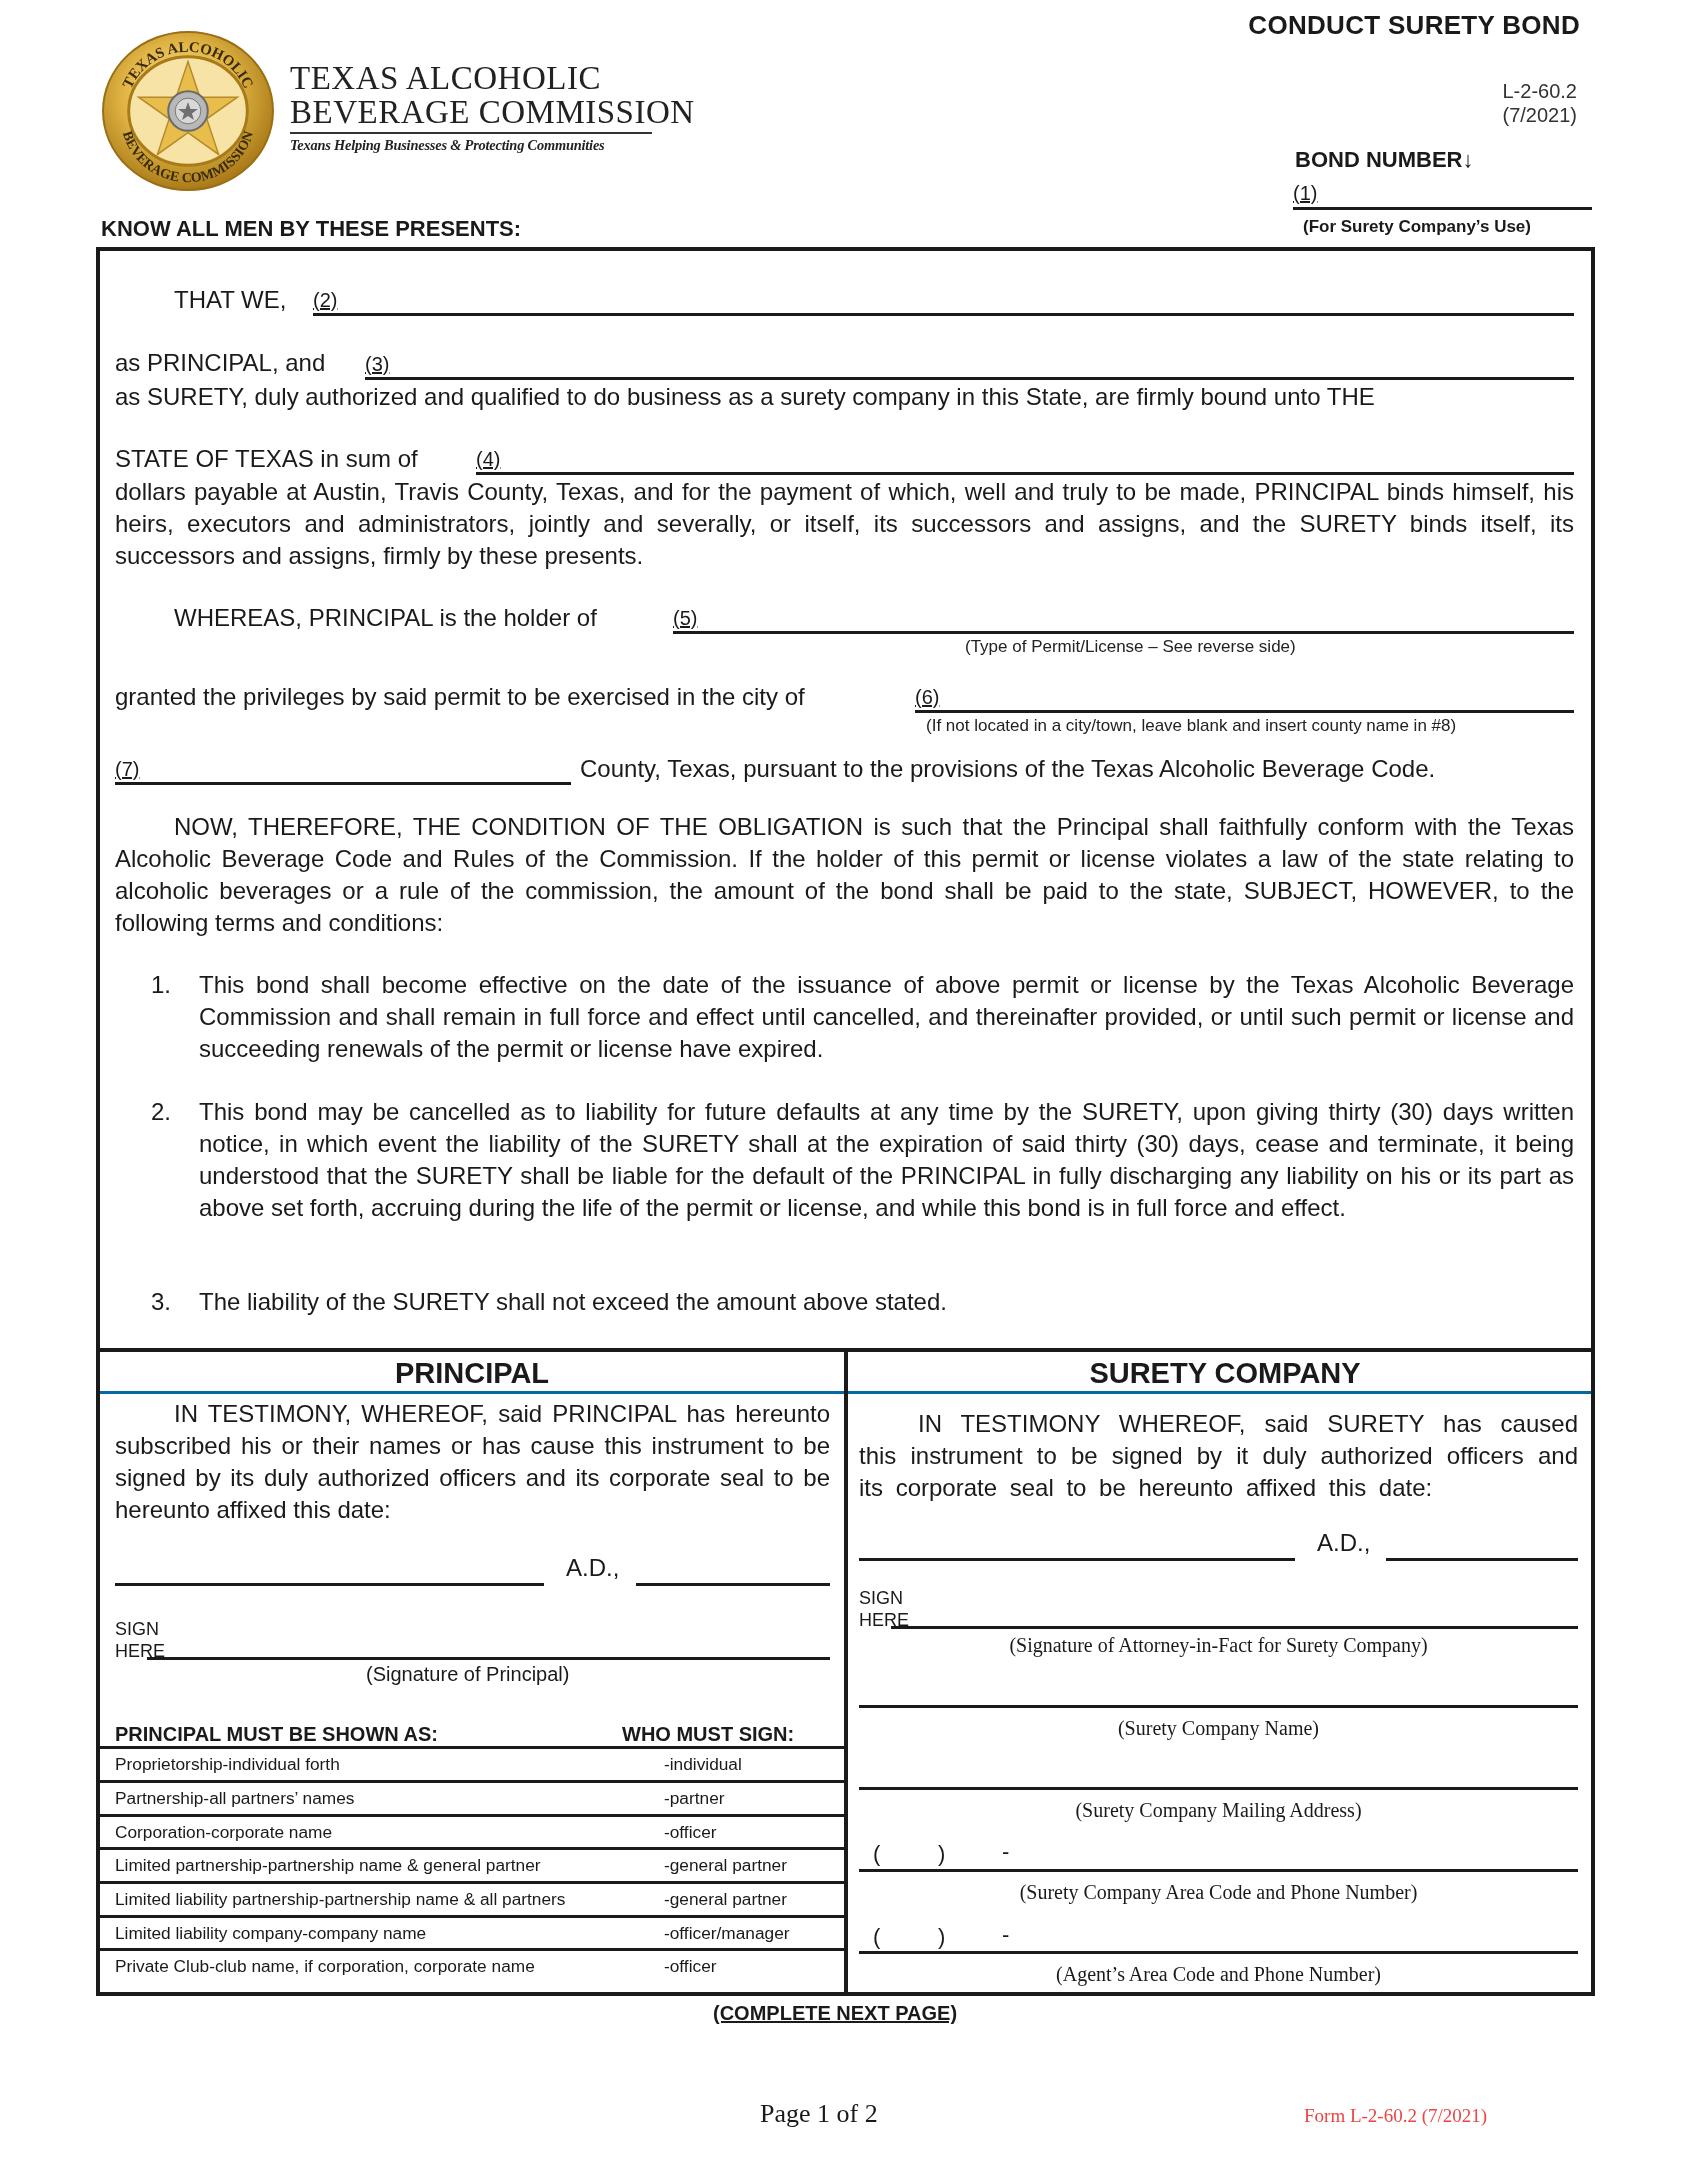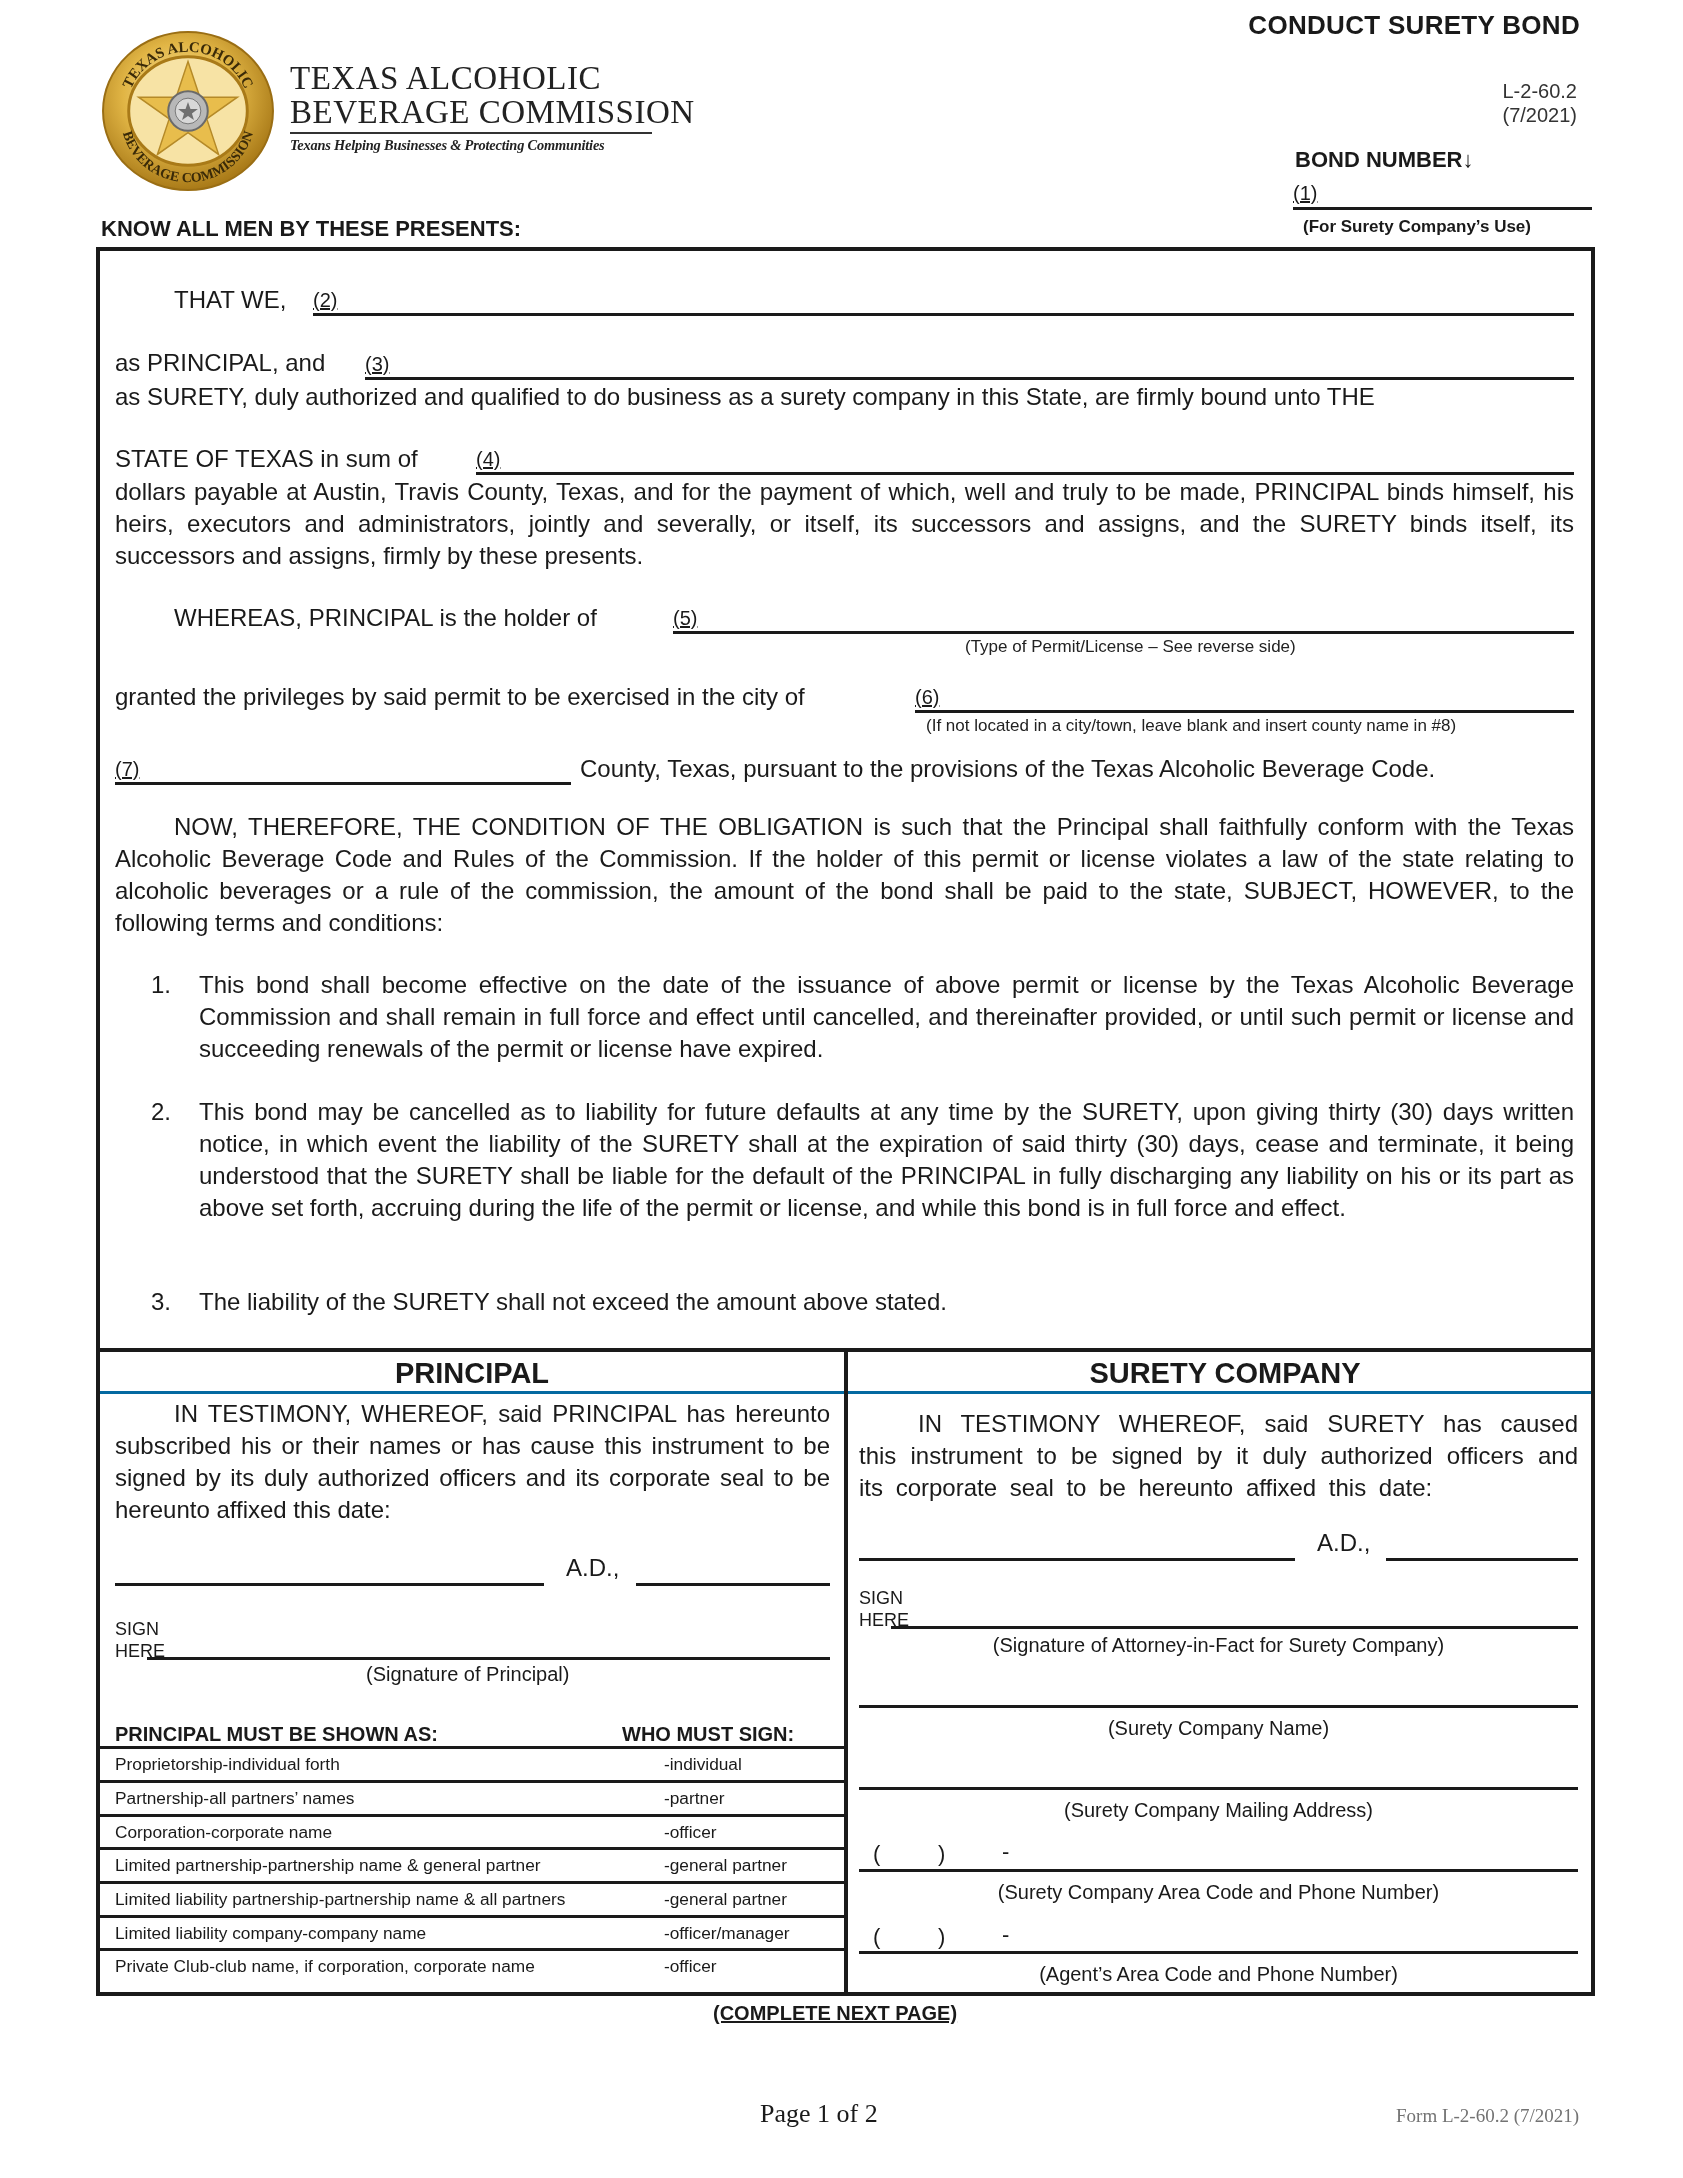--- a/index.html
+++ b/index.html
@@ -49,26 +49,26 @@
 
   .ad-text { font-size: 24px; }
   .sign-here { font-size: 18px; line-height: 22px; }
 
   .table-head { font-size: 20px; font-weight: bold; }
   .tbl-row { left: 100px; width: 744px; height: 34px; border-top: 3px solid #1a1a1a; font-size: 17.3px; line-height: 31px; }
   .tbl-row .c1 { position: absolute; left: 15px; }
   .tbl-row .c2 { position: absolute; left: 564px; }
 
   .rline { left: 859px; width: 719px; height: 3px; background: #1a1a1a; }
-  .rcap { left: 859px; width: 719px; text-align: center; font-size: 20px; }
+  .rcap { left: 859px; width: 719px; text-align: center; font-size: 20px; font-family: Liberation Serif, serif; }
   .phone-mark { font-size: 22px; }
 
   .complete-next { left: 713px; top: 2002px; font-size: 20px; font-weight: bold; text-decoration: underline; }
   .page-num { left: 760px; top: 2099px; font-family: "Liberation Serif", serif; font-size: 26px; }
-  .form-footer { left: 1396px; top: 2105px; font-family: "Liberation Serif", serif; font-size: 19px; color: #737373; }
+  .form-footer { left: 1304px; top: 2105px; font-family: "Liberation Serif", serif; font-size: 19px; color: #ef4444; }
 </style>
 </head>
 <body>
 
 <div class="abs logo-seal">
   <svg width="178" height="166" viewBox="0 0 180 168">
     <defs>
       <radialGradient id="gold" cx="45%" cy="40%" r="60%">
         <stop offset="0%" stop-color="#fbe6a2"></stop>
         <stop offset="55%" stop-color="#e1b545"></stop>

